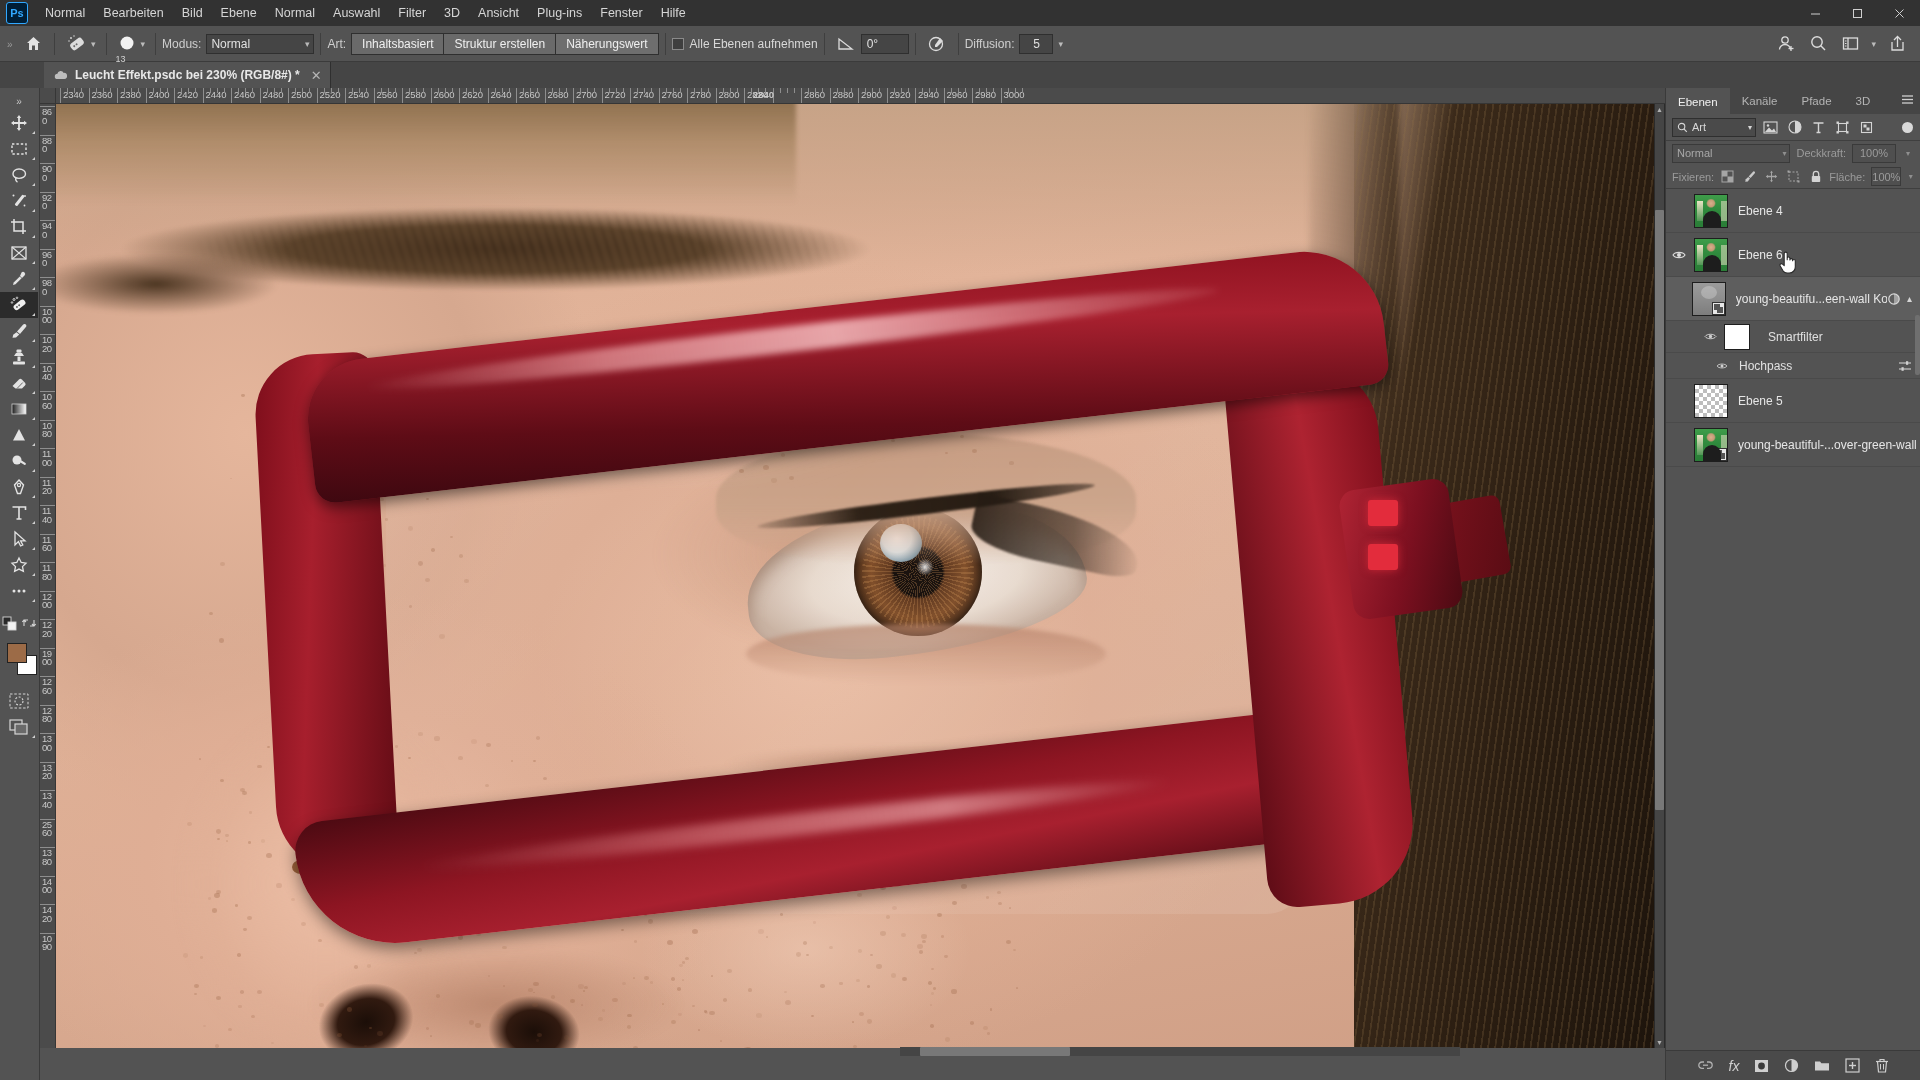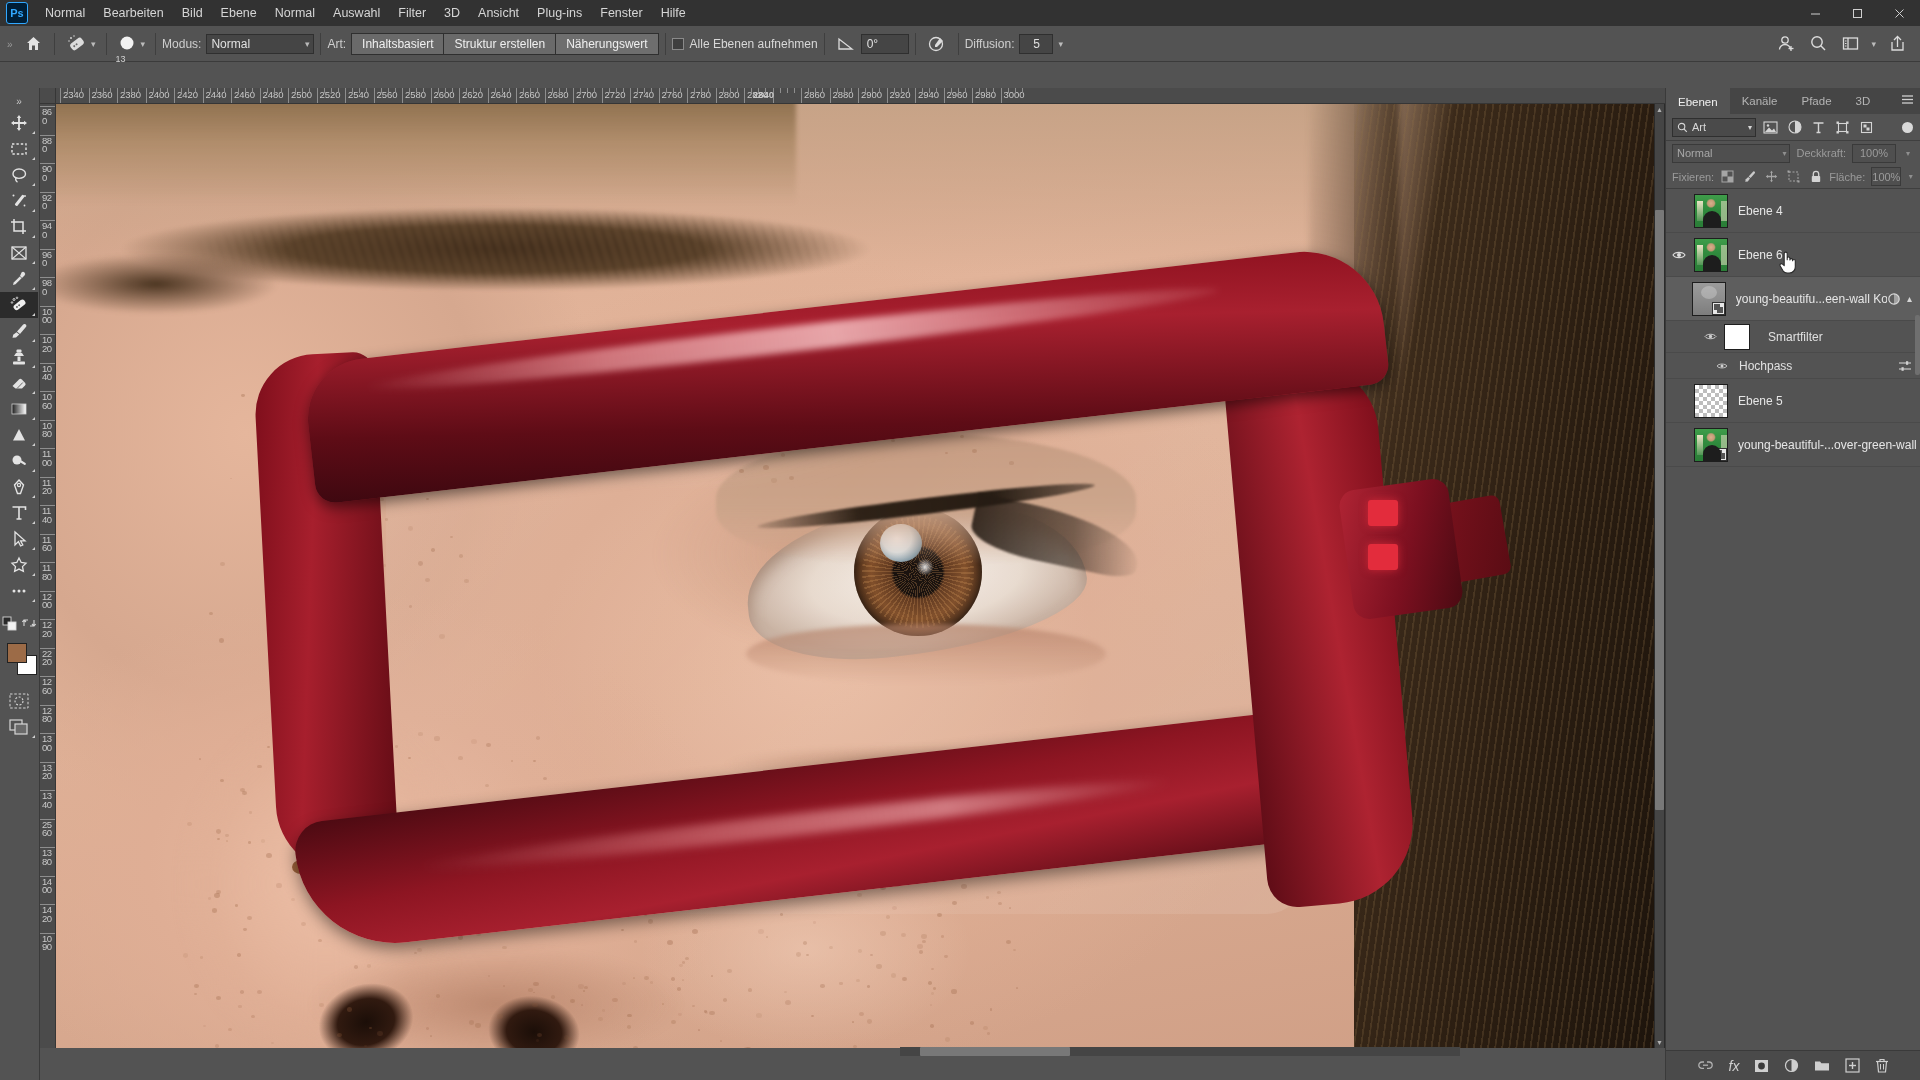--- a/index.html
+++ b/index.html
@@ -709,20 +709,31 @@
       <div class="opt-icon-btn">
         <svg width="19" height="19" viewBox="0 0 19 19">
             <path d="M4 8 L4 16 L15 16 L15 8" fill="none" stroke="#dcdcdc" stroke-width="1.3"></path>
             <line x1="9.5" y1="13" x2="9.5" y2="3" stroke="#dcdcdc" stroke-width="1.3"></line>
             <path d="M6 6 L9.5 2.5 L13 6" fill="none" stroke="#dcdcdc" stroke-width="1.3"></path>
           </svg>
       </div>
     </div>
   </div>
 
+  <div class="tabbar">
+    <div class="doc-tab">
+      <span class="cloud-ic">
+        <svg width="14" height="10" viewBox="0 0 14 10">
+            <path d="M3.4 9 a2.6 2.6 0 0 1 0-5.2 a3.3 3.3 0 0 1 6.3-0.9 a2.6 2.6 0 0 1 0.6 6.1 Z" fill="#bdbdbd"></path>
+          </svg>
+      </span>
+      <span style="font-weight:bold;">Leucht Effekt.psdc bei 230% (RGB/8#) *</span>
+      <span class="tab-close">✕</span>
+    </div>
+  </div>
 
   <div class="toolbar">
     <div class="tool" style="height:18px;">
       <span style="font-size:10px;color:#c5c5c5;">»</span>
     </div>
     <div class="tool">
       <svg width="18" height="18" viewBox="0 0 18 18">
           <path d="M9 1 L11.2 4 L9.9 4 L9.9 8.1 L14 8.1 L14 6.8 L17 9 L14 11.2 L14 9.9 L9.9 9.9 L9.9 14 L11.2 14 L9 17 L6.8 14 L8.1 14 L8.1 9.9 L4 9.9 L4 11.2 L1 9 L4 6.8 L4 8.1 L8.1 8.1 L8.1 4 L6.8 4 Z" fill="#e3e3e3"></path>
         </svg>
       <span class="corner"></span>
@@ -1105,21 +1116,21 @@
       <div class="rlabelv" style="top: 403px;">1140</div>
       <div class="rtickv major" style="top: 429.5px;"></div>
       <div class="rlabelv" style="top: 431.5px;">1160</div>
       <div class="rtickv major" style="top: 458px;"></div>
       <div class="rlabelv" style="top: 460px;">1180</div>
       <div class="rtickv major" style="top: 486.5px;"></div>
       <div class="rlabelv" style="top: 488.5px;">1200</div>
       <div class="rtickv major" style="top: 515px;"></div>
       <div class="rlabelv" style="top: 517px;">1220</div>
       <div class="rtickv major" style="top: 543.5px;"></div>
-      <div class="rlabelv" style="top: 545.5px;">2220</div>
+      <div class="rlabelv" style="top: 545.5px;">1900</div>
       <div class="rtickv major" style="top: 572px;"></div>
       <div class="rlabelv" style="top: 574px;">1260</div>
       <div class="rtickv major" style="top: 600.5px;"></div>
       <div class="rlabelv" style="top: 602.5px;">1280</div>
       <div class="rtickv major" style="top: 629px;"></div>
       <div class="rlabelv" style="top: 631px;">1300</div>
       <div class="rtickv major" style="top: 657.5px;"></div>
       <div class="rlabelv" style="top: 659.5px;">1320</div>
       <div class="rtickv major" style="top: 686px;"></div>
       <div class="rlabelv" style="top: 688px;">1340</div>

